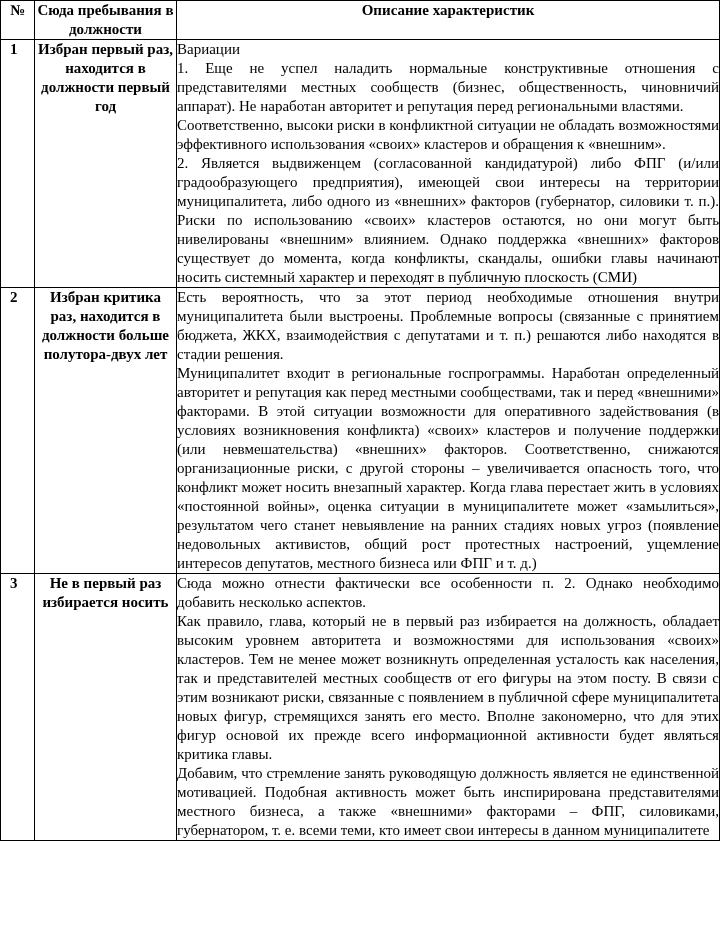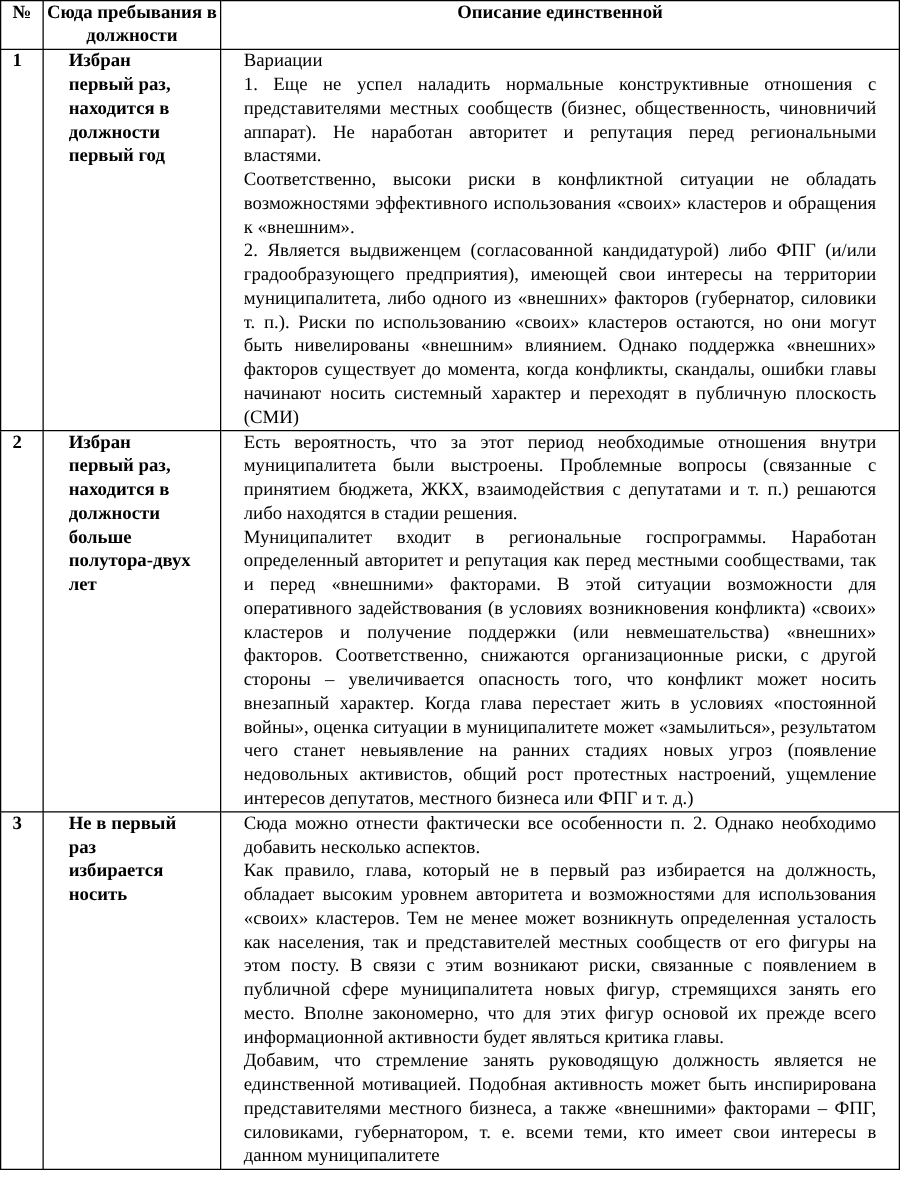--- a/index.html
+++ b/index.html
@@ -34,57 +34,57 @@
     text-align: center;
     padding: 0 2px;
   }
   td.num {
     font-weight: bold;
     text-align: left;
     padding: 0 2px 0 9px;
   }
   td.term {
     font-weight: bold;
-    text-align: left;
-    padding: 0 20px;
+    text-align: center;
+    padding: 0 2px;
   }
   td.desc {
     text-align: justify;
-    padding: 0 18px;
+    padding: 0 0;
     white-space: pre-line;
   }
 </style>
 </head>
 <body>
 
 <table class="doc-table">
   <colgroup>
     <col class="c-num">
     <col class="c-term">
     <col class="c-desc">
   </colgroup>
   <thead>
     <tr>
       <th class="hdr">№</th>
       <th class="hdr">Сюда пребывания в должности</th>
-      <th class="hdr">Описание единственной</th>
+      <th class="hdr">Описание характеристик</th>
     </tr>
   </thead>
   <tbody>
     <tr>
       <td class="num">1</td>
       <td class="term">Избран первый раз, находится в должности первый год</td>
       <td class="desc">Вариации
 1. Еще не успел наладить нормальные конструктивные отношения с представителями местных сообществ (бизнес, общественность, чиновничий аппарат). Не наработан авторитет и репутация перед региональными властями.
 Соответственно, высоки риски в конфликтной ситуации не обладать возможностями эффективного использования «своих» кластеров и обращения к «внешним».
 2. Является выдвиженцем (согласованной кандидатурой) либо ФПГ (и/или градообразующего предприятия), имеющей свои интересы на территории муниципалитета, либо одного из «внешних» факторов (губернатор, силовики т. п.). Риски по использованию «своих» кластеров остаются, но они могут быть нивелированы «внешним» влиянием. Однако поддержка «внешних» факторов существует до момента, когда конфликты, скандалы, ошибки главы начинают носить системный характер и переходят в публичную плоскость (СМИ)</td>
     </tr>
     <tr>
       <td class="num">2</td>
-      <td class="term">Избран первый раз, находится в должности больше полутора-двух лет</td>
+      <td class="term">Избран критика раз, находится в должности больше полутора-двух лет</td>
       <td class="desc">Есть вероятность, что за этот период необходимые отношения внутри муниципалитета были выстроены. Проблемные вопросы (связанные с принятием бюджета, ЖКХ, взаимодействия с депутатами и т. п.) решаются либо находятся в стадии решения.
 Муниципалитет входит в региональные госпрограммы. Наработан определенный авторитет и репутация как перед местными сообществами, так и перед «внешними» факторами. В этой ситуации возможности для оперативного задействования (в условиях возникновения конфликта) «своих» кластеров и получение поддержки (или невмешательства) «внешних» факторов. Соответственно, снижаются организационные риски, с другой стороны – увеличивается опасность того, что конфликт может носить внезапный характер. Когда глава перестает жить в условиях «постоянной войны», оценка ситуации в муниципалитете может «замылиться», результатом чего станет невыявление на ранних стадиях новых угроз (появление недовольных активистов, общий рост протестных настроений, ущемление интересов депутатов, местного бизнеса или ФПГ и т. д.)</td>
     </tr>
     <tr>
       <td class="num">3</td>
       <td class="term">Не в первый раз избирается носить</td>
       <td class="desc">Сюда можно отнести фактически все особенности п. 2. Однако необходимо добавить несколько аспектов.
 Как правило, глава, который не в первый раз избирается на должность, обладает высоким уровнем авторитета и возможностями для использования «своих» кластеров. Тем не менее может возникнуть определенная усталость как населения, так и представителей местных сообществ от его фигуры на этом посту. В связи с этим возникают риски, связанные с появлением в публичной сфере муниципалитета новых фигур, стремящихся занять его место. Вполне закономерно, что для этих фигур основой их прежде всего информационной активности будет являться критика главы.
 Добавим, что стремление занять руководящую должность является не единственной мотивацией. Подобная активность может быть инспирирована представителями местного бизнеса, а также «внешними» факторами – ФПГ, силовиками, губернатором, т. е. всеми теми, кто имеет свои интересы в данном муниципалитете</td>
     </tr>

